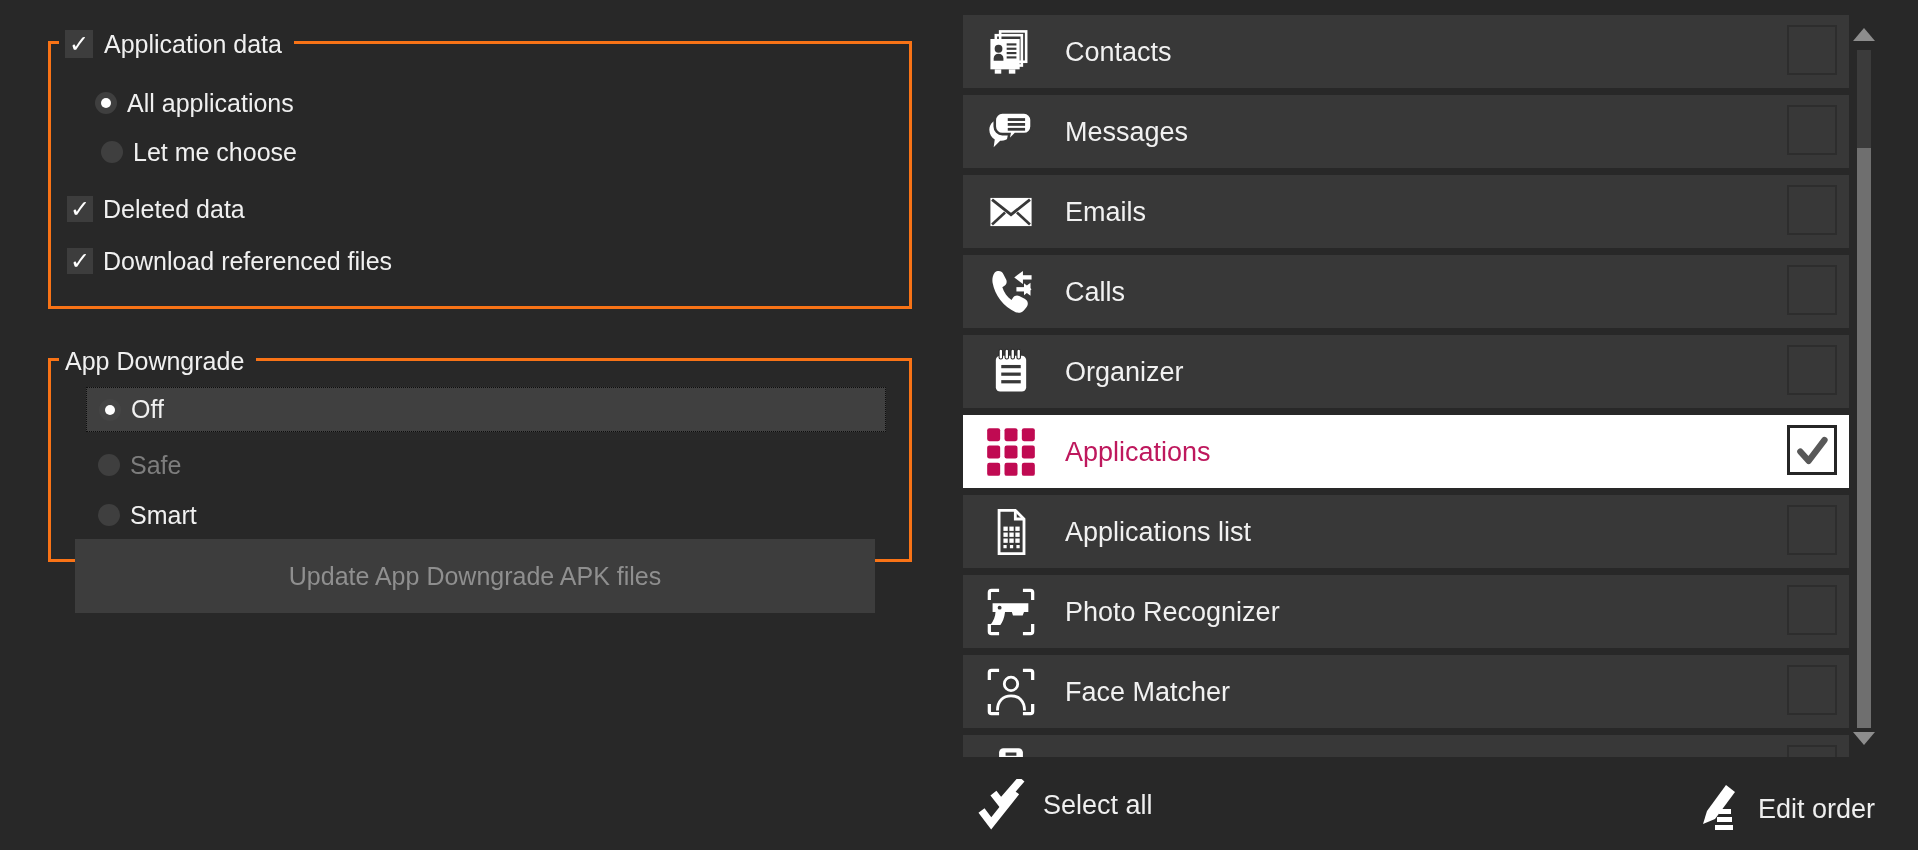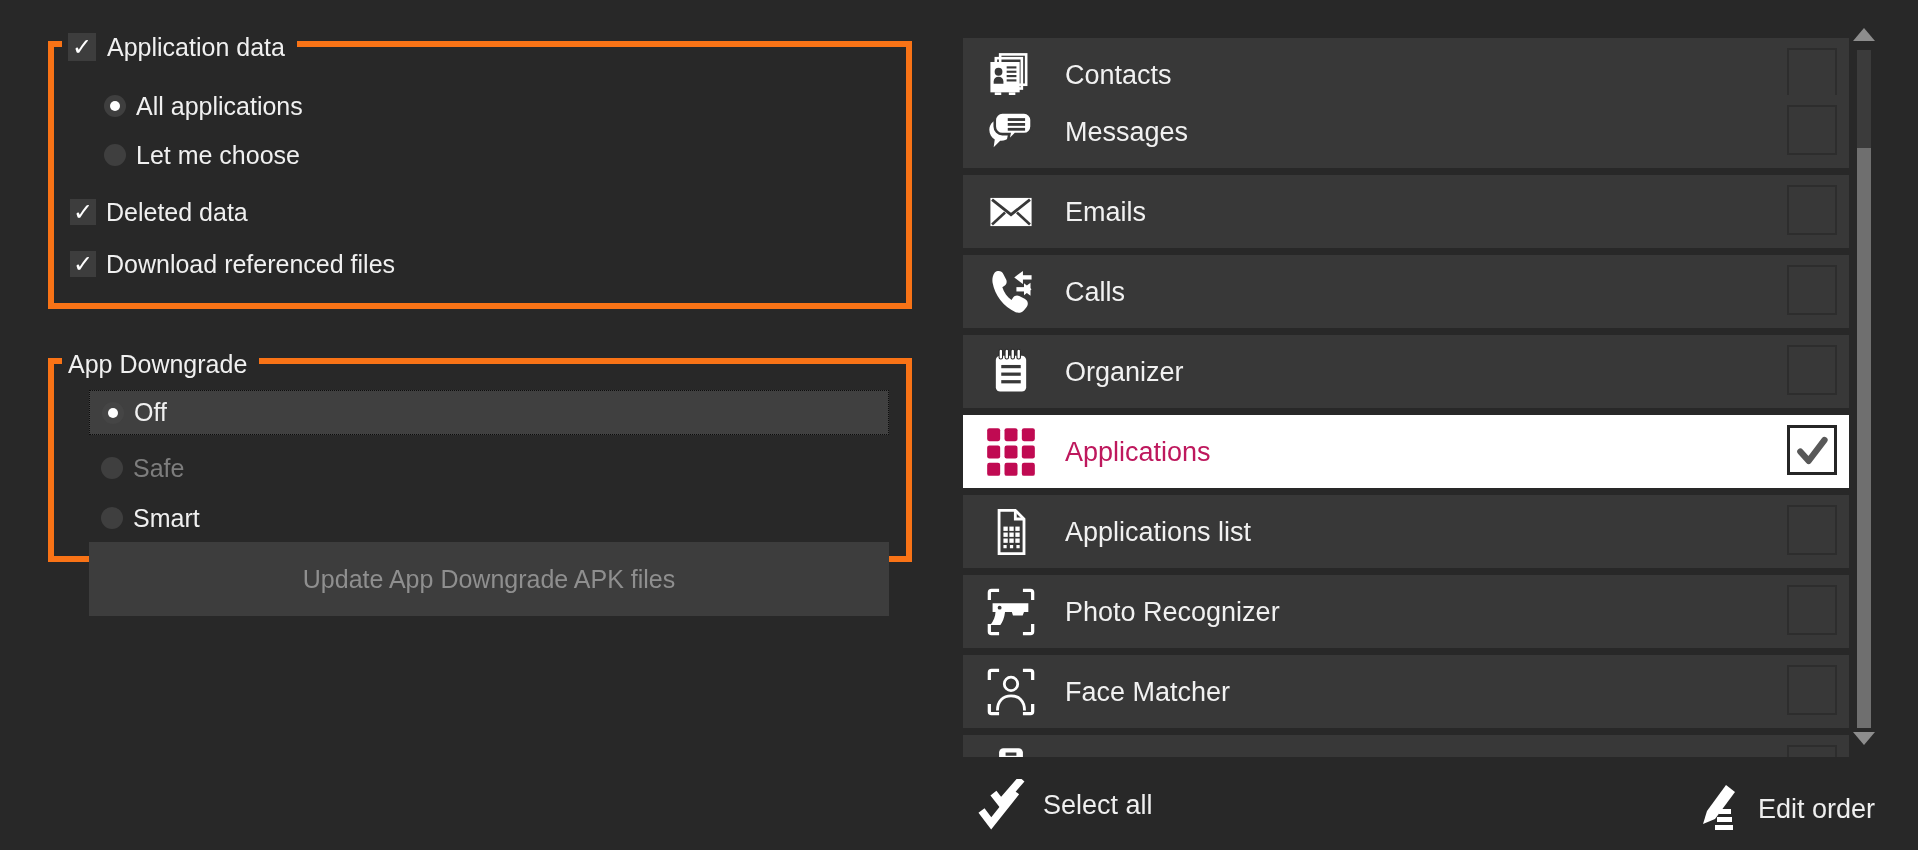--- a/index.html
+++ b/index.html
@@ -9,21 +9,21 @@
     background:#282828;
     overflow:hidden;
     font-family:"Liberation Sans","DejaVu Sans",sans-serif;
     font-weight:300;
     -webkit-font-smoothing:antialiased;
   }
 
   
   .group-box{
     position:absolute;
-    border:6px solid #f97316;
+    border:3px solid #f97316;
     box-sizing:border-box;
   }
   #group-app-data{left:48px;top:41px;width:864px;height:268px;}
   #group-downgrade{left:48px;top:358px;width:864px;height:204px;}
 
   .legend{
     position:absolute;left:8px;top:-17px;
     height:34px;
     display:flex;align-items:center;gap:11px;
     background:#282828;
@@ -67,21 +67,21 @@
     position:absolute;left:35px;top:26px;width:800px;height:45px;
     background:#404040;
     border:1px dotted #0d0d0d;
     box-sizing:border-box;
     display:flex;align-items:center;gap:10px;
     padding-left:12px;
   }
   #row-off .radio{background:#454545;}
 
   .downgrade-btn{
-    position:absolute;left:35px;top:178px;width:800px;height:74px;
+    position:absolute;left:24px;top:178px;width:800px;height:74px;
     background:#3d3d3d;border:none;
     color:#8f8f8f;font-size:25px;
     font-family:inherit;font-weight:300;
     display:flex;align-items:center;justify-content:center;
   }
 
   
   #category-list{
     position:absolute;left:963px;top:0;width:886px;height:757px;
     overflow:hidden;
@@ -141,21 +141,21 @@
 </style>
 </head>
 <body>
 
 <div class="group-box" id="group-app-data">
   <div class="legend">
     <span class="cbx checked"></span>
     <span class="legend-label">Application data</span>
   </div>
 
-  <div class="opt-row" style="left:50px;top:45px">
+  <div class="opt-row" style="left:44px;top:45px">
     <span class="radio selected"></span>
     <span class="opt-label">All applications</span>
   </div>
 
   <div class="opt-row" style="left:50px;top:94px">
     <span class="radio"></span>
     <span class="opt-label">Let me choose</span>
   </div>
 
   <div class="opt-row" style="left:16px;top:151px">
@@ -186,21 +186,21 @@
 
   <div class="opt-row" style="left:47px;top:140px">
     <span class="radio"></span>
     <span class="opt-label">Smart</span>
   </div>
 
   <button class="downgrade-btn">Update App Downgrade APK files</button>
 </div>
 
 <div id="category-list">
-    <div class="list-row" style="top: 15px; margin-top: 23px;">
+    <div class="list-row" style="top: 15px;">
       <span class="row-icon">
         <svg viewBox="0 0 48 48">
     <rect x="14" y="5" width="24" height="28" fill="none" stroke="#fff" stroke-width="2.4"></rect>
     <rect x="10" y="8.5" width="24" height="28" fill="none" stroke="#fff" stroke-width="2.4"></rect>
     <rect x="5" y="12" width="27" height="28" fill="#fff"></rect>
     <circle cx="12.5" cy="21" r="3.6" fill="#383838"></circle>
     <path d="M8 30 c0-3 2-4.5 4.5-4.5 c2.5 0 4.5 1.5 4.5 4.5 v2 h-9 z" fill="#383838"></path>
     <line x1="20" y1="17" x2="29" y2="17" stroke="#383838" stroke-width="2"></line>
     <line x1="20" y1="21" x2="29" y2="21" stroke="#383838" stroke-width="2"></line>
     <line x1="20" y1="25" x2="29" y2="25" stroke="#383838" stroke-width="2"></line>

